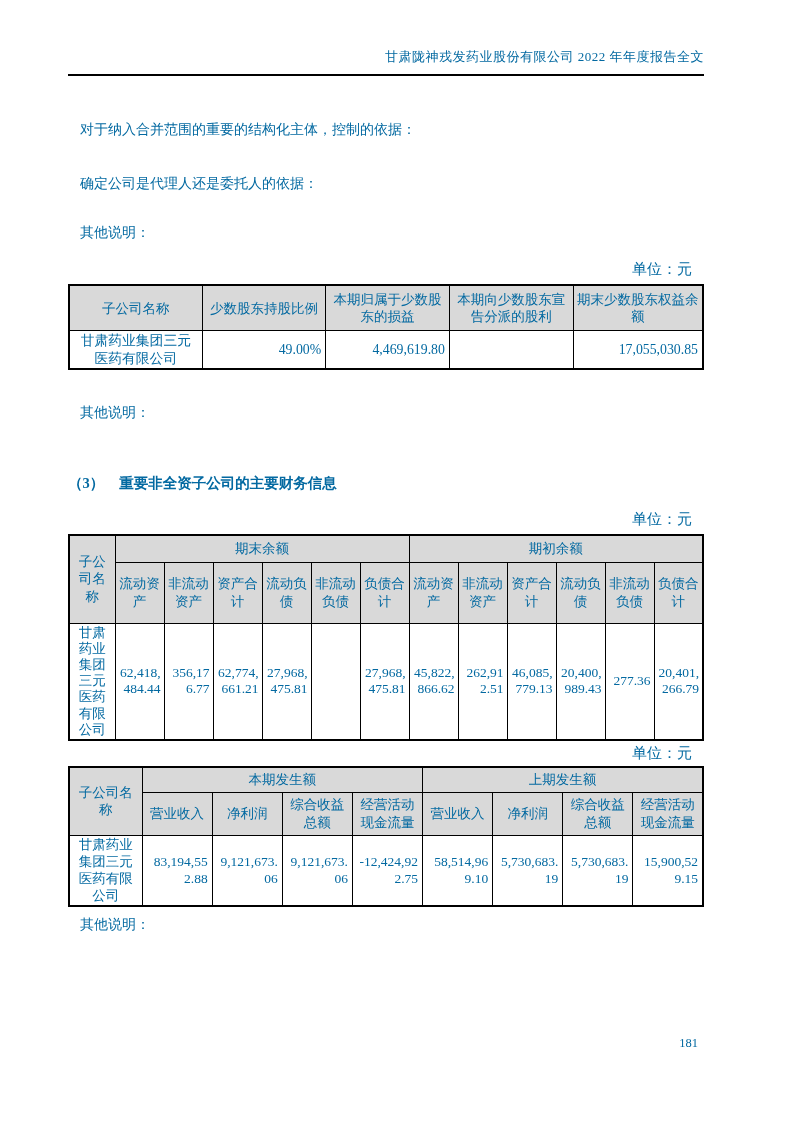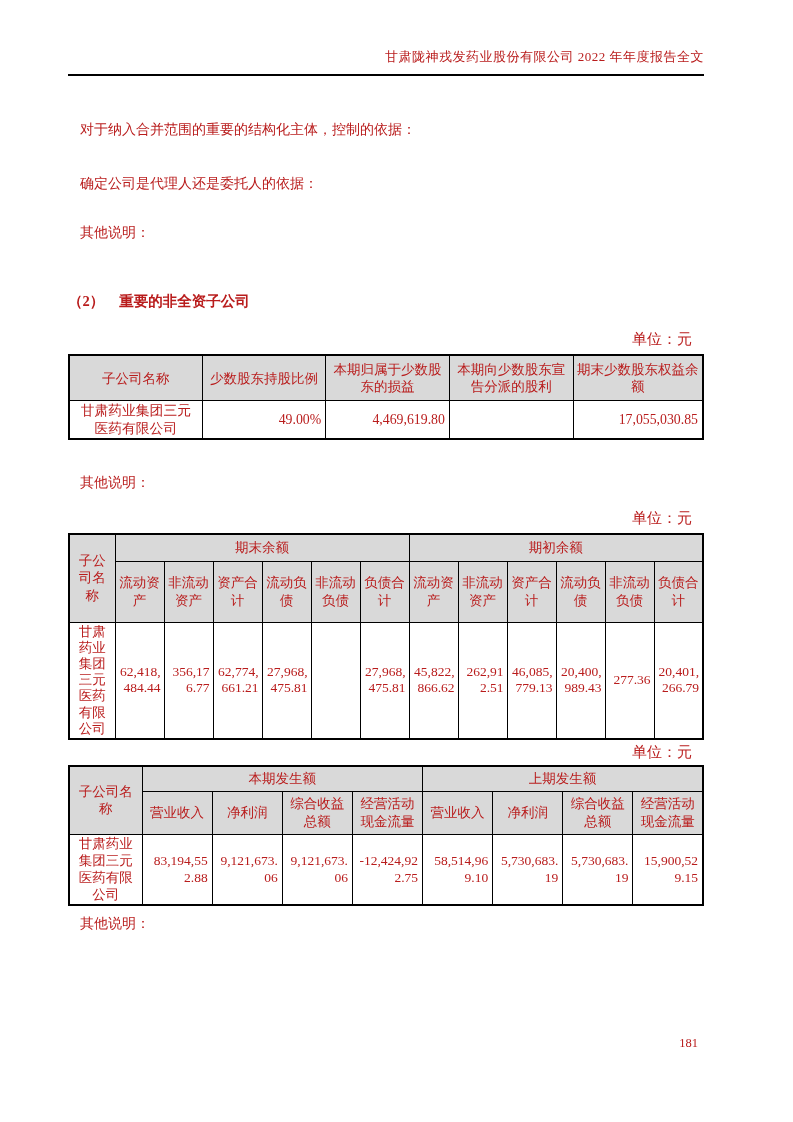--- a/index.html
+++ b/index.html
@@ -1,21 +1,21 @@
 <!DOCTYPE html>
 <html lang="zh"><head>
 <meta charset="utf-8">
 <style>
   html,body { margin:0; padding:0; background:#ffffff; }
   .page {
     position:relative;
     width:771px; height:1122px;
     background:#ffffff;
     font-family:"Liberation Serif","DejaVu Serif",serif;
-    color:#b91c1c;
+    color:#0369a1;
     overflow:hidden;
   }
   .content { margin:0 67px 0 68px; }
 
   .doc-header {
     padding-top:48px;
     text-align:right;
     font-size:13px;
     letter-spacing:0.5px;
   }
@@ -78,23 +78,20 @@
 
     <div class="doc-header">
       <span>甘肃陇神戎发药业股份有限公司 2022 年年度报告全文</span>
     </div>
     <div class="header-rule"></div>
 
     <p class="body-text mt-p1">对于纳入合并范围的重要的结构化主体，控制的依据：</p>
     <p class="body-text mt-p2">确定公司是代理人还是委托人的依据：</p>
     <p class="body-text mt-p3">其他说明：</p>
 
-    <h4 class="section-heading mt-h2">
-      <span class="num">（2）</span><span>重要的非全资子公司</span>
-    </h4>
 
     <div class="unit-label mt-u1">单位：元</div>
 
     <table class="t1">
       <colgroup>
         <col style="width:21%">
           <col style="width:19.5%">
           <col style="width:19.5%">
           <col style="width:19.5%">
           <col style="width:20.5%">
@@ -114,20 +111,23 @@
           <td class="num">49.00%</td>
           <td class="num">4,469,619.80</td>
           <td class="num"></td>
           <td class="num">17,055,030.85</td>
         </tr>
       </tbody>
     </table>
 
     <p class="body-text mt-p5">其他说明：</p>
 
+    <h4 class="section-heading mt-h3">
+      <span class="num">（3）</span><span>重要非全资子公司的主要财务信息</span>
+    </h4>
 
     <div class="unit-label mt-u2">单位：元</div>
 
     <table class="t2">
       <colgroup>
         <col style="width:46px">
         <col>
           <col>
           <col>
           <col>

